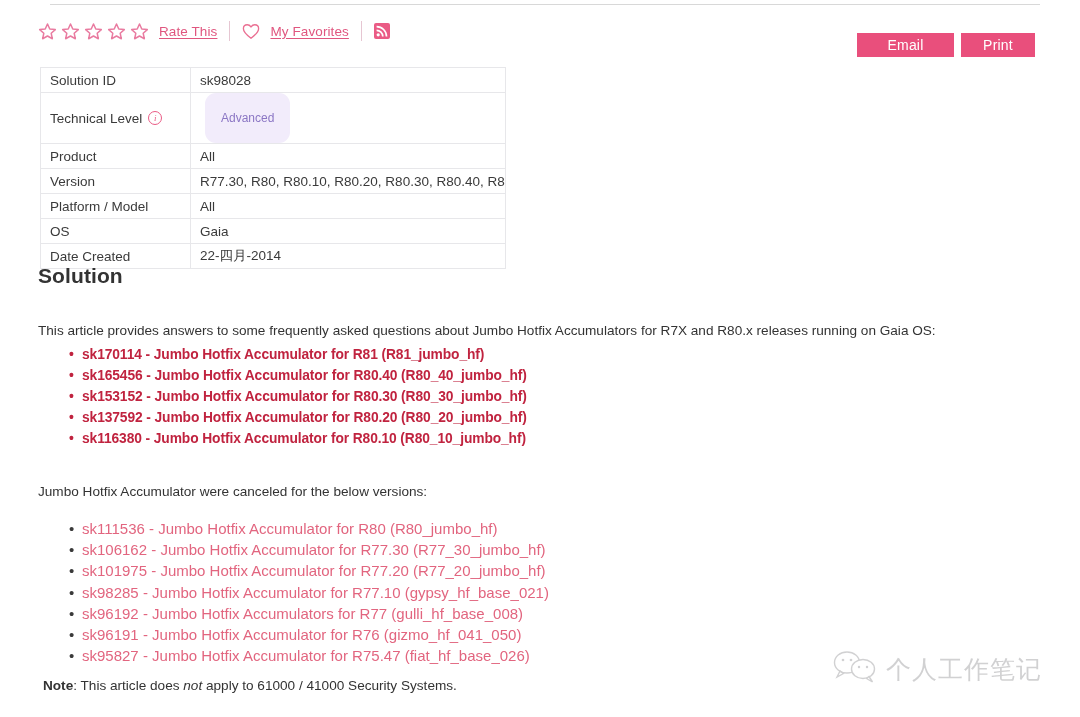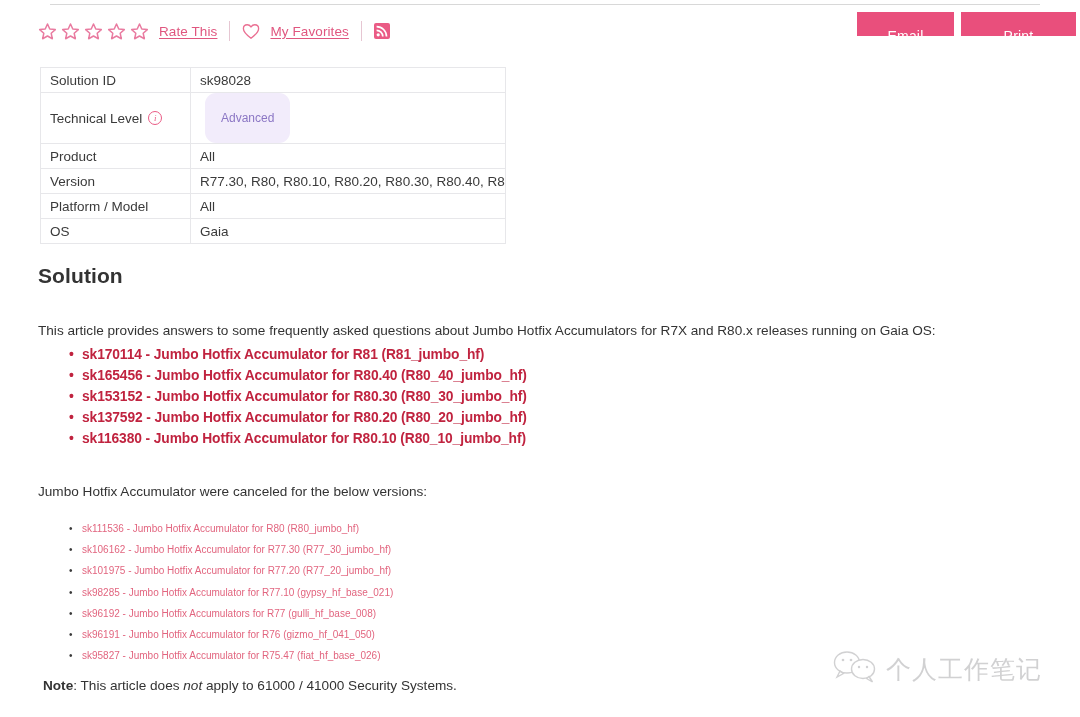--- a/index.html
+++ b/index.html
@@ -78,35 +78,35 @@
     background: #ea5b85;
     border-radius: 2px;
     display: block;
     position: relative;
   }
   .rss svg { display:block; }
 
   
   .btn {
     position: absolute;
-    top: 12px;
+    top: 33px;
     height: 24px;
     border: none;
     background: #e94f7c;
     color: #ffffff;
     font-family: "Liberation Sans", sans-serif;
     font-size: 14px;
     letter-spacing: .2px;
     cursor: pointer;
-    padding: 12px;
+    padding: 0;
     line-height: 24px;
     text-align: center;
   }
   .btn-email { left: 857px; width: 97px; }
-  .btn-print { left: 961px; width: 115px; }
+  .btn-print { left: 961px; width: 74px; }
 
   
   .info-table {
     position: absolute;
     left: 40px;
     top: 67px;
     width: 466px;
     border-collapse: collapse;
     table-layout: fixed;
     font-size: 13.5px;
@@ -209,21 +209,21 @@
     color: #333333;
     white-space: nowrap;
   }
 
   
   .list-secondary {
     left: 60px;
     top: 518px;
   }
   .list-secondary li {
-    font-size: 10px;
+    font-size: 15px;
     color: #e2657f;
     line-height: 21.2px;
   }
   .list-secondary li::before { color: #3a3a3a; }
 
   .note {
     position: absolute;
     left: 43px;
     top: 678px;
     font-size: 13.6px;
@@ -347,20 +347,28 @@
         <td>All</td>
       </tr>
       <tr>
         <td class="k">
           <span class="label-row">
             <span>OS</span>
           </span>
         </td>
         <td>Gaia</td>
       </tr>
+      <tr>
+        <td class="k">
+          <span class="label-row">
+            <span>Date Created</span>
+          </span>
+        </td>
+        <td>22-四月-2014</td>
+      </tr>
     </tbody>
 </table>
 
 <div class="sec-title">Solution</div>
 
 <div class="intro">This article provides answers to some frequently asked questions about Jumbo Hotfix Accumulators for R7X and R80.x releases running on Gaia OS:</div>
 
 <ul class="klist list-primary" id="list-primary">
     <li><a href="#" style="color: inherit; text-decoration: none;">sk170114 - Jumbo Hotfix Accumulator for R81 (R81_jumbo_hf)</a></li>
     <li><a href="#" style="color: inherit; text-decoration: none;">sk165456 - Jumbo Hotfix Accumulator for R80.40 (R80_40_jumbo_hf)</a></li>

